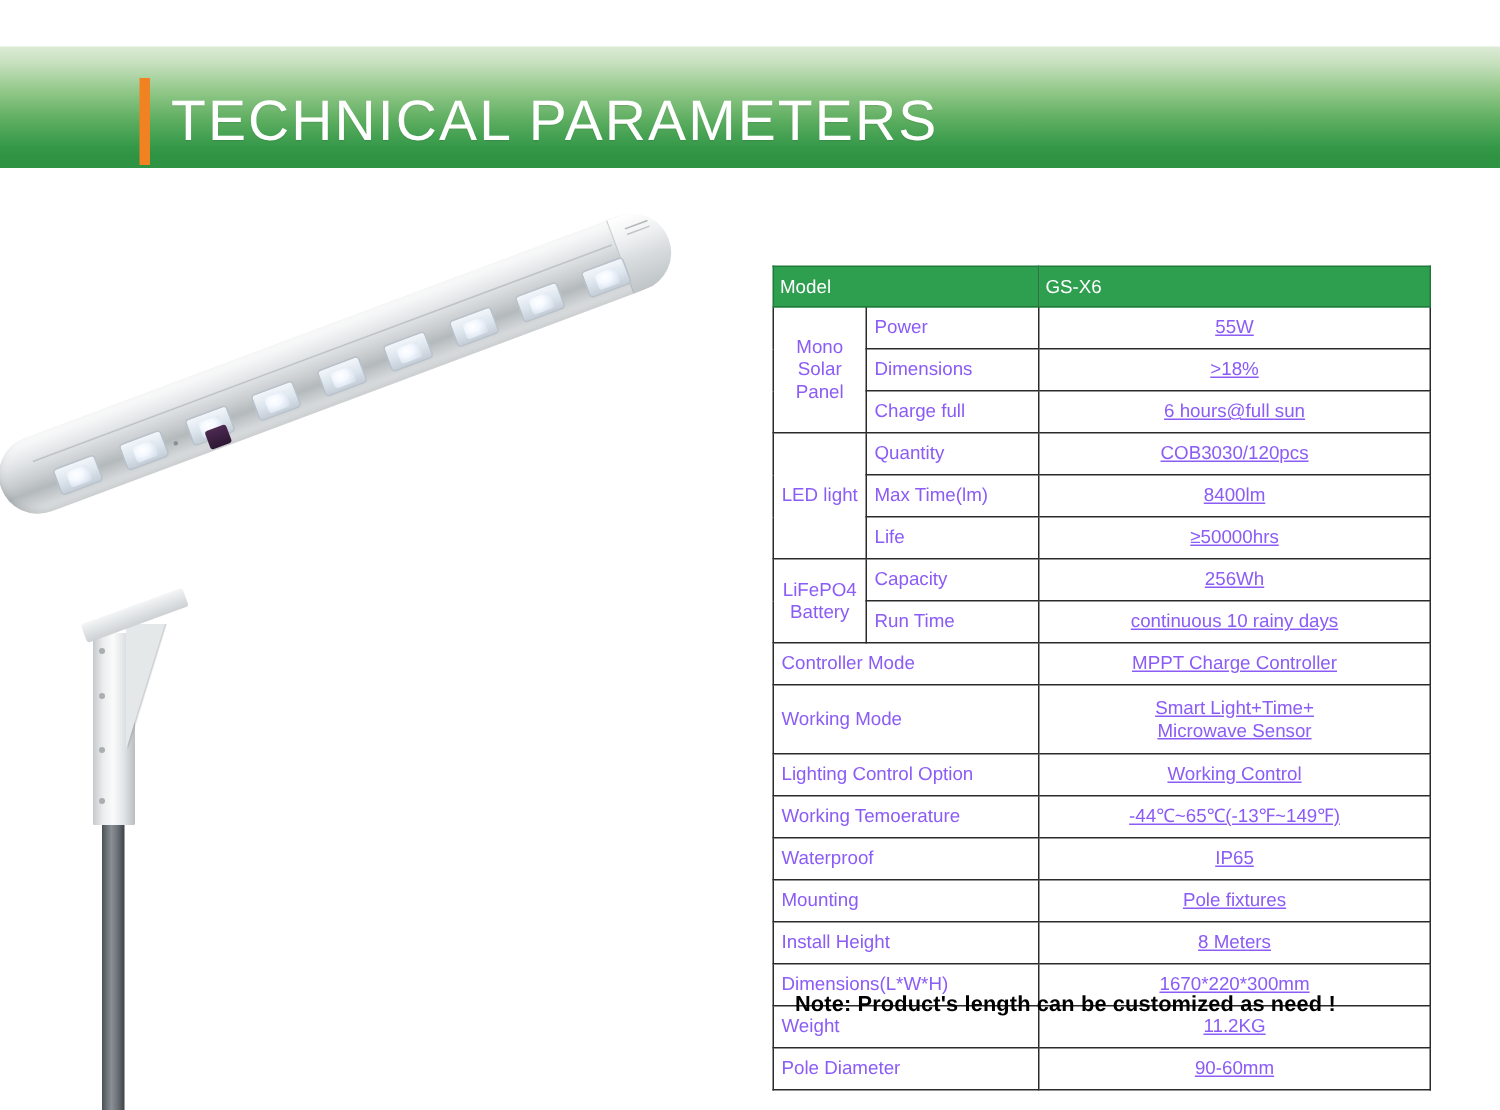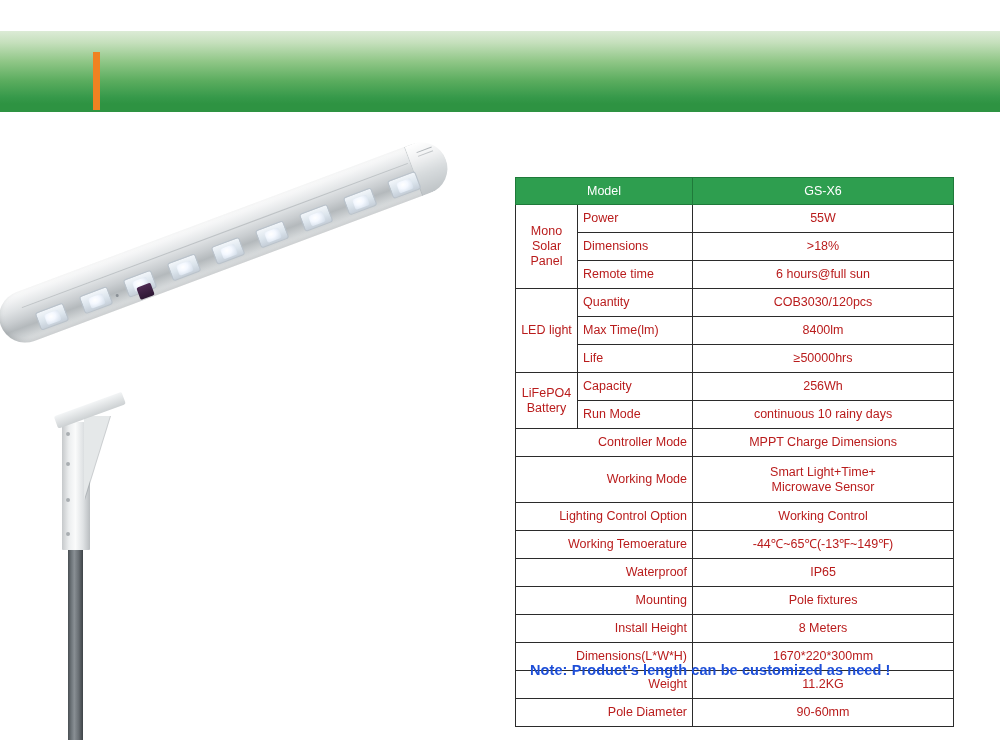--- a/index.html
+++ b/index.html
@@ -230,72 +230,74 @@
     width: 438px;
     table-layout: fixed;
   }
   table.spec col.c1 { width: 62px; }
   table.spec col.c2 { width: 115px; }
   table.spec col.c3 { width: 261px; }
 
   table.spec th, table.spec td {
     border: 1px solid #2b2b2b;
     font-size: 12.5px;
-    color: #b91c1c;
+    color: #8b5cf6;
     padding: 3px 5px;
     line-height: 15px;
     vertical-align: middle;
   }
   table.spec thead th {
     background: #2e9e4f;
     color: #ffffff;
     font-weight: normal;
-    text-align: center;
+    text-align: left;
     height: 22px;
     padding: 2px 4px;
     border-color: #1f7a3a;
   }
   td.grp {
     text-align: center;
     font-size: 12.5px;
     line-height: 14px;
     margin-top: 24px;
   }
   td.lbl {
     text-align: left;
     padding-left: 8px;
   }
   td.lbl-wide {
-    text-align: right;
+    text-align: left;
     padding-left: 10px;
   }
   td.val {
     text-align: center;
+    text-decoration: underline;
   }
   tr.r-std td { height: 21px; }
   tr.r-tall td { height: 39px; }
 
   .note {
     position: absolute;
     left: 530px;
     top: 662px;
     font-size: 14.5px;
     font-weight: bold;
-    color: #1d4ed8;
+    color: #000000;
     letter-spacing: 0.1px;
     white-space: nowrap;
   }
 </style>
 </head>
 <body>
 
 <div id="page">
 
   <div class="banner"></div>
   <div class="banner-accent"></div>
+  <div class="banner-title">TECHNICAL PARAMETERS</div>
 
   <div class="product-area">
 
     <div class="pole"></div>
     <div class="bracket">
       <span class="bolt" style="left:4px;  top:10px;"></span>
       <span class="bolt" style="left:4px;  top:40px;"></span>
       <span class="bolt" style="left:4px;  top:76px;"></span>
       <span class="bolt" style="left:4px;  top:110px;"></span>
     </div>
@@ -343,21 +345,21 @@
         <tr class="r-std">
           <td class="grp" rowspan="3">Mono Solar Panel</td>
           <td class="lbl">Power</td>
           <td class="val">55W</td>
         </tr>
         <tr class="r-std">
           <td class="lbl">Dimensions</td>
           <td class="val">&gt;18%</td>
         </tr>
         <tr class="r-std">
-          <td class="lbl">Remote time</td>
+          <td class="lbl">Charge full</td>
           <td class="val">6 hours@full sun</td>
         </tr>
 
         <tr class="r-std">
           <td class="grp" rowspan="3">LED light</td>
           <td class="lbl">Quantity</td>
           <td class="val">COB3030/120pcs</td>
         </tr>
         <tr class="r-std">
           <td class="lbl">Max Time(lm)</td>
@@ -367,27 +369,27 @@
           <td class="lbl">Life</td>
           <td class="val">≥50000hrs</td>
         </tr>
 
         <tr class="r-std">
           <td class="grp" rowspan="2">LiFePO4 Battery</td>
           <td class="lbl">Capacity</td>
           <td class="val">256Wh</td>
         </tr>
         <tr class="r-std">
-          <td class="lbl">Run Mode</td>
+          <td class="lbl">Run Time</td>
           <td class="val">continuous 10 rainy days</td>
         </tr>
 
         <tr class="r-std">
           <td class="lbl-wide" colspan="2">Controller Mode</td>
-          <td class="val">MPPT Charge Dimensions</td>
+          <td class="val">MPPT Charge Controller</td>
         </tr>
         <tr class="r-tall">
           <td class="lbl-wide" colspan="2">Working Mode</td>
           <td class="val" style="white-space:pre-line;text-align:center;">Smart Light+Time+
 Microwave Sensor</td>
         </tr>
         <tr class="r-std">
           <td class="lbl-wide" colspan="2">Lighting Control Option</td>
           <td class="val">Working Control</td>
         </tr>

